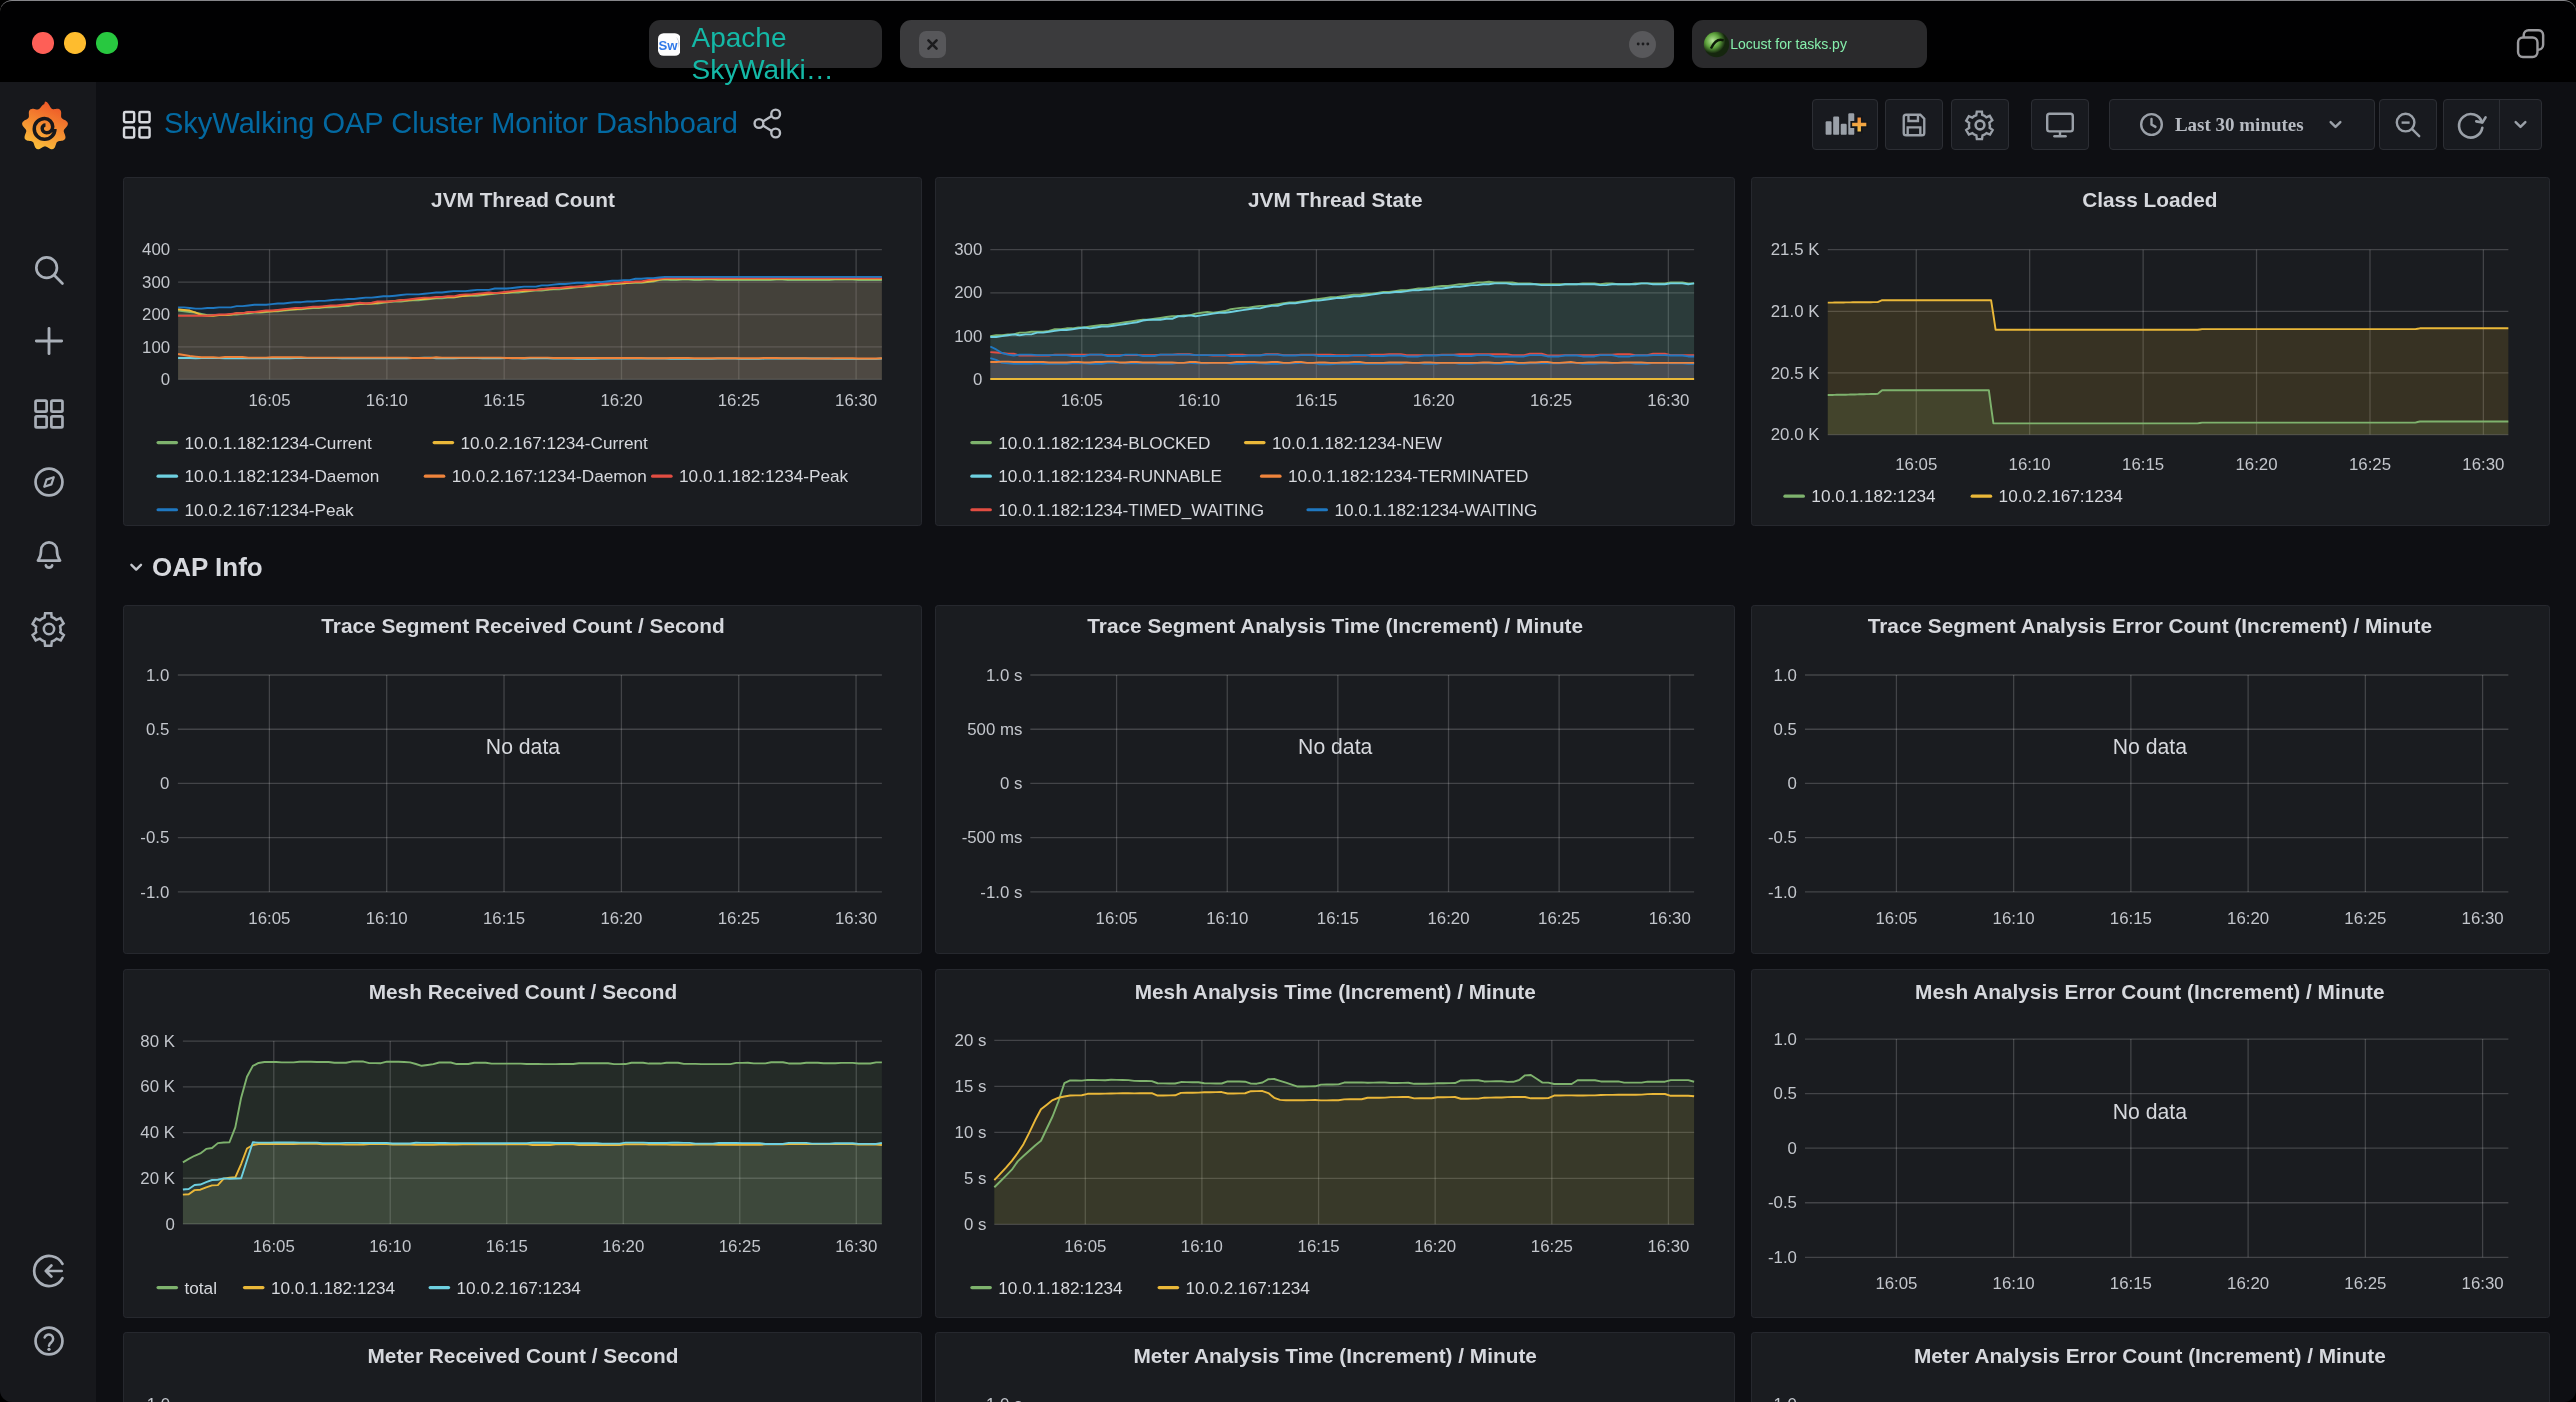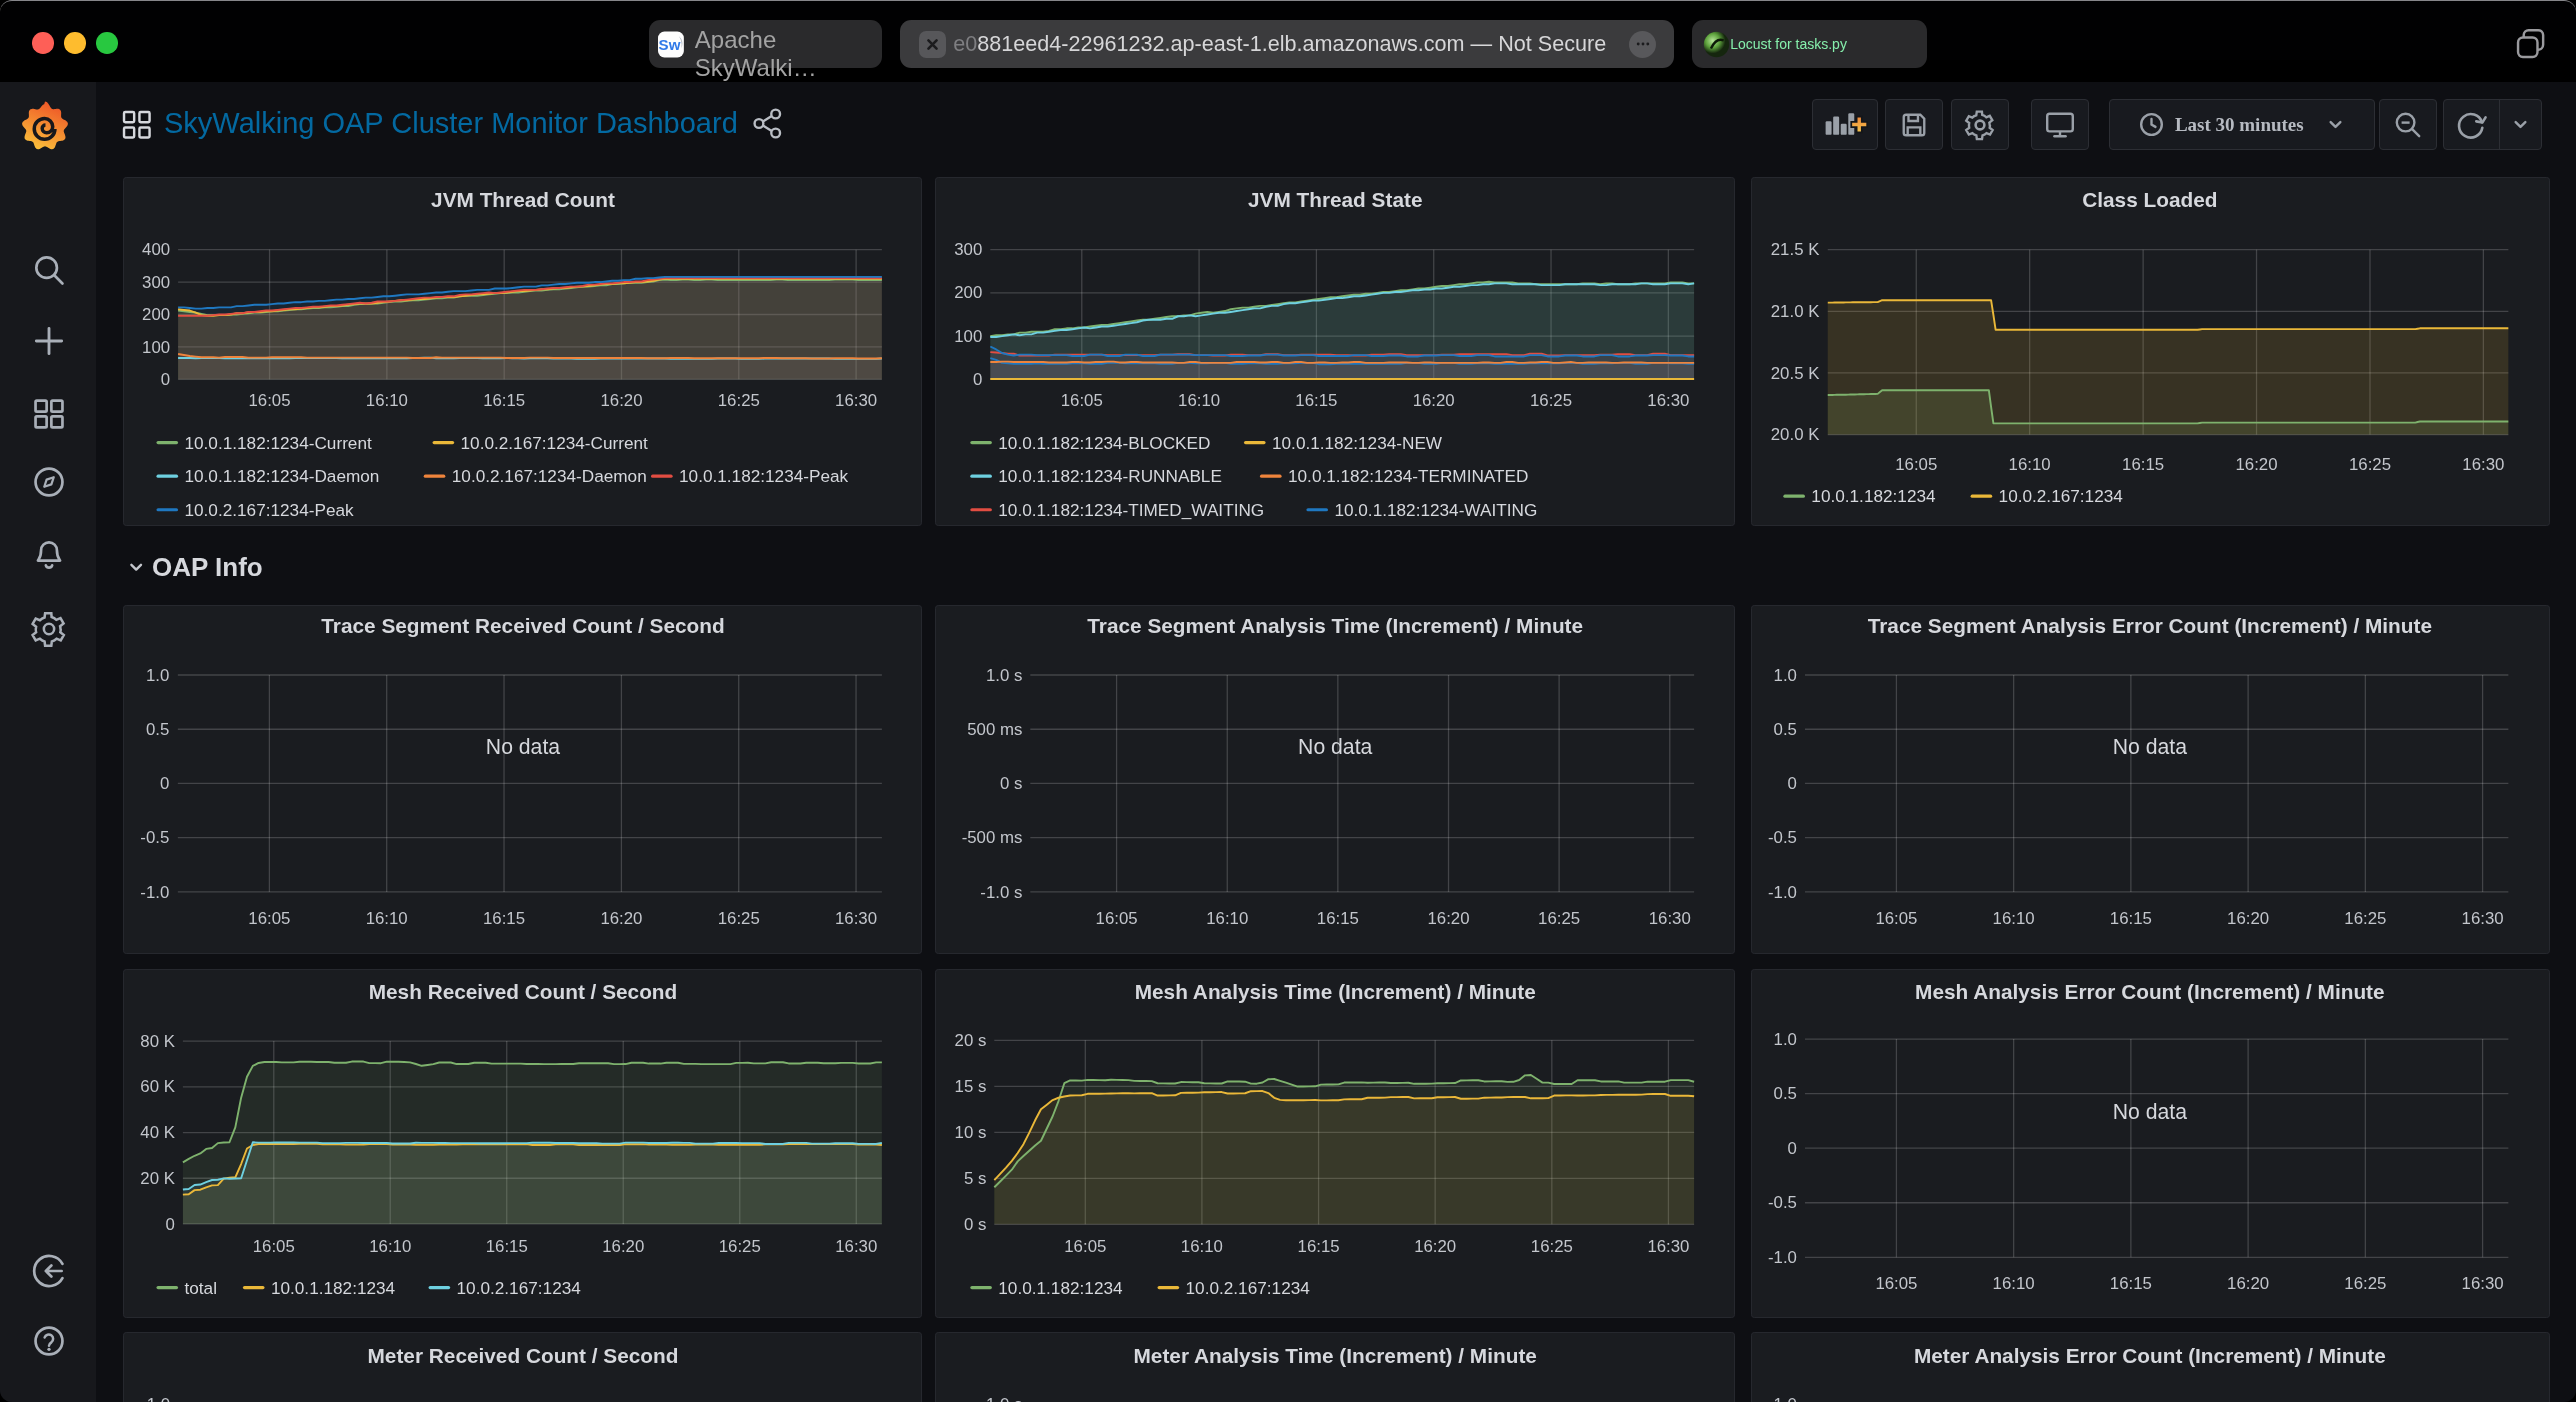--- a/index.html
+++ b/index.html
@@ -20,29 +20,28 @@
 <div class="chrome">
     <div class="light" style="left:32px;background:#fe5f57;"></div>
     <div class="light" style="left:64px;background:#febc2e;"></div>
     <div class="light" style="left:96px;background:#28c840;"></div>
     <div class="tab" style="left:649px;width:233px;">
 <svg width="29" height="29" style="margin-left:8.8px" viewBox="0 0 36 36">
         <rect x="0" y="0" width="36" height="36" rx="9" fill="#fdfdfd"></rect>
         <path d="M29 6 a14 14 0 0 1 3 18 a18 20 0 0 0 -3 -18z" fill="#b9bec6"></path>
         <text x="16" y="26" font-size="21" font-weight="bold" fill="#3079e8" text-anchor="middle" font-family="Liberation Sans">Sw</text>
       </svg>
-<span style="margin-left:11.2px;font-size:24px;color:#a3a3a3;margin-top:20px;">Apache SkyWalki…</span>
+<span style="margin-left:11.2px;font-size:28px;color:#14b8a6;margin-top:20px;">Apache SkyWalki…</span>
     </div>
     <div class="tab" style="left:900px;width:774px;background:#3b3b3d;">
 <div style="margin-left:19px;width:27px;height:27px;border-radius:7.2px;background:#57575a;display:flex;align-items:center;justify-content:center;">
 <svg width="13" height="13" viewBox="0 0 16 16">
           <path d="M3 3 L13 13 M13 3 L3 13" stroke="#1b1b1d" stroke-width="3.2" stroke-linecap="round"></path>
         </svg>
       </div>
-<span style="margin-left:7.2px;font-size:21.6px;color:#d6d6d8;"><span style="color:#7e7e81">e0</span>881eed4-22961232.ap-east-1.elb.amazonaws.com — Not Secure</span>
 <div style="position:absolute;right:17.6px;width:27px;height:27px;border-radius:50%;background:#58585b;display:flex;align-items:center;justify-content:center;">
 <svg width="16" height="16" viewBox="0 0 20 20">
           <circle cx="4" cy="10" r="1.8" fill="#1b1b1d"></circle>
           <circle cx="10" cy="10" r="1.8" fill="#1b1b1d"></circle>
           <circle cx="16" cy="10" r="1.8" fill="#1b1b1d"></circle>
         </svg>
       </div>
 </div>
     <div class="tab" style="left:1692px;width:235px;">
 <svg width="27" height="27" style="margin-left:11.2px" viewBox="0 0 34 34">

